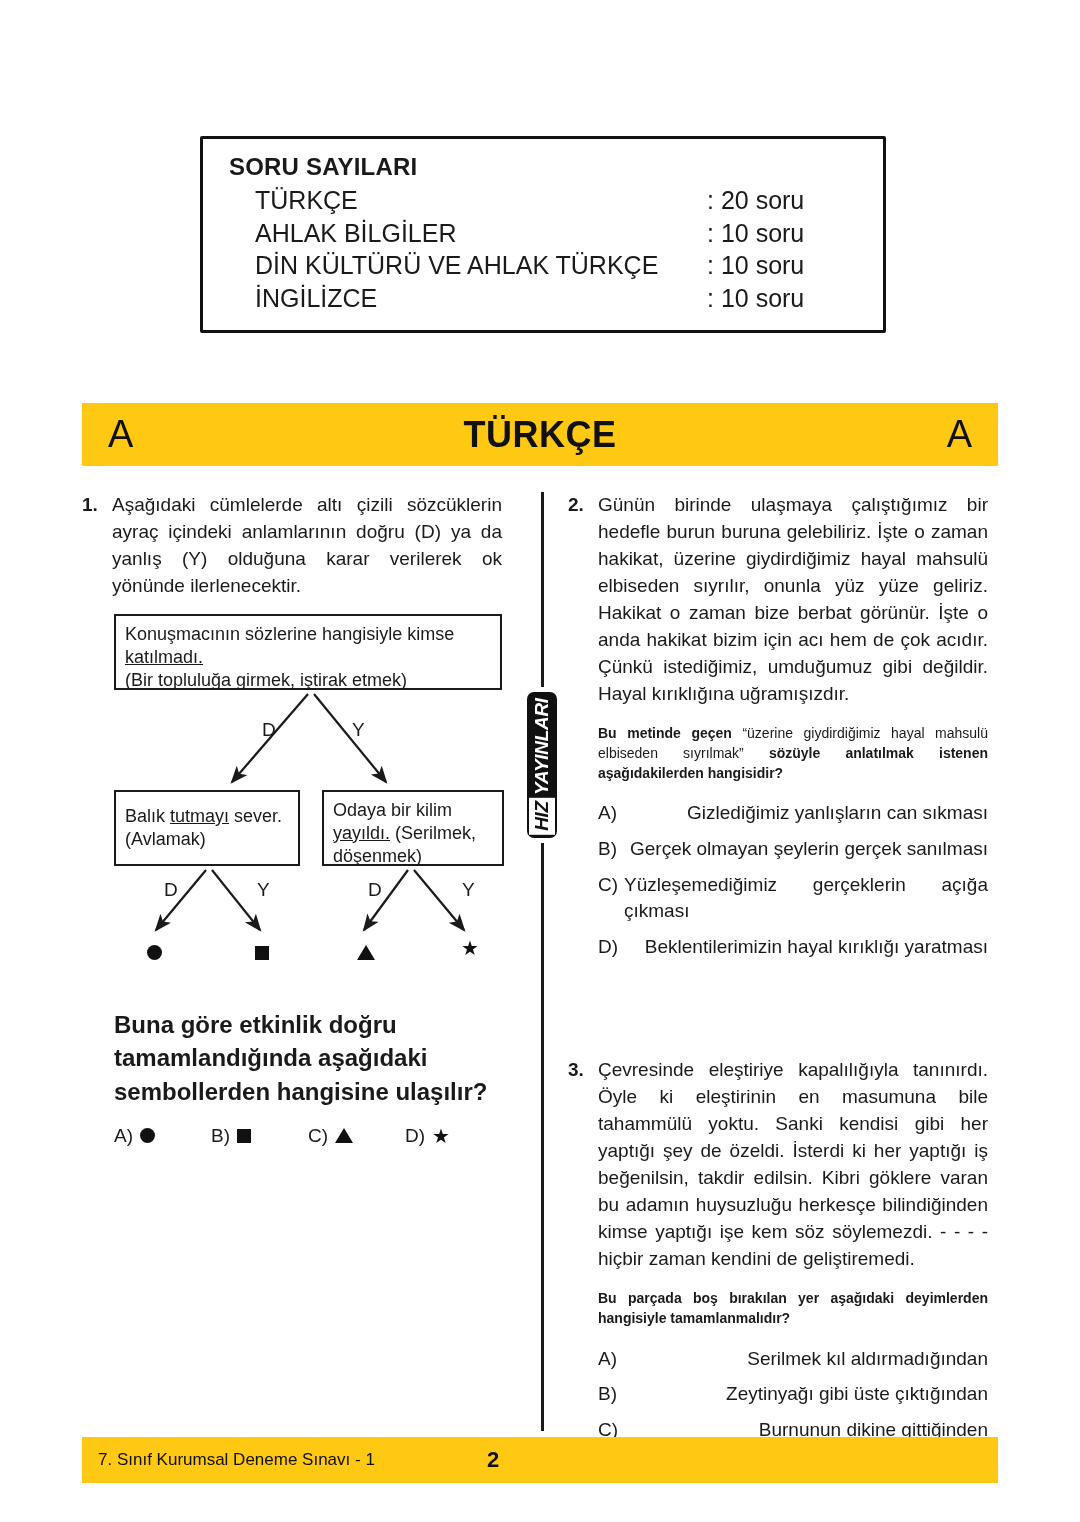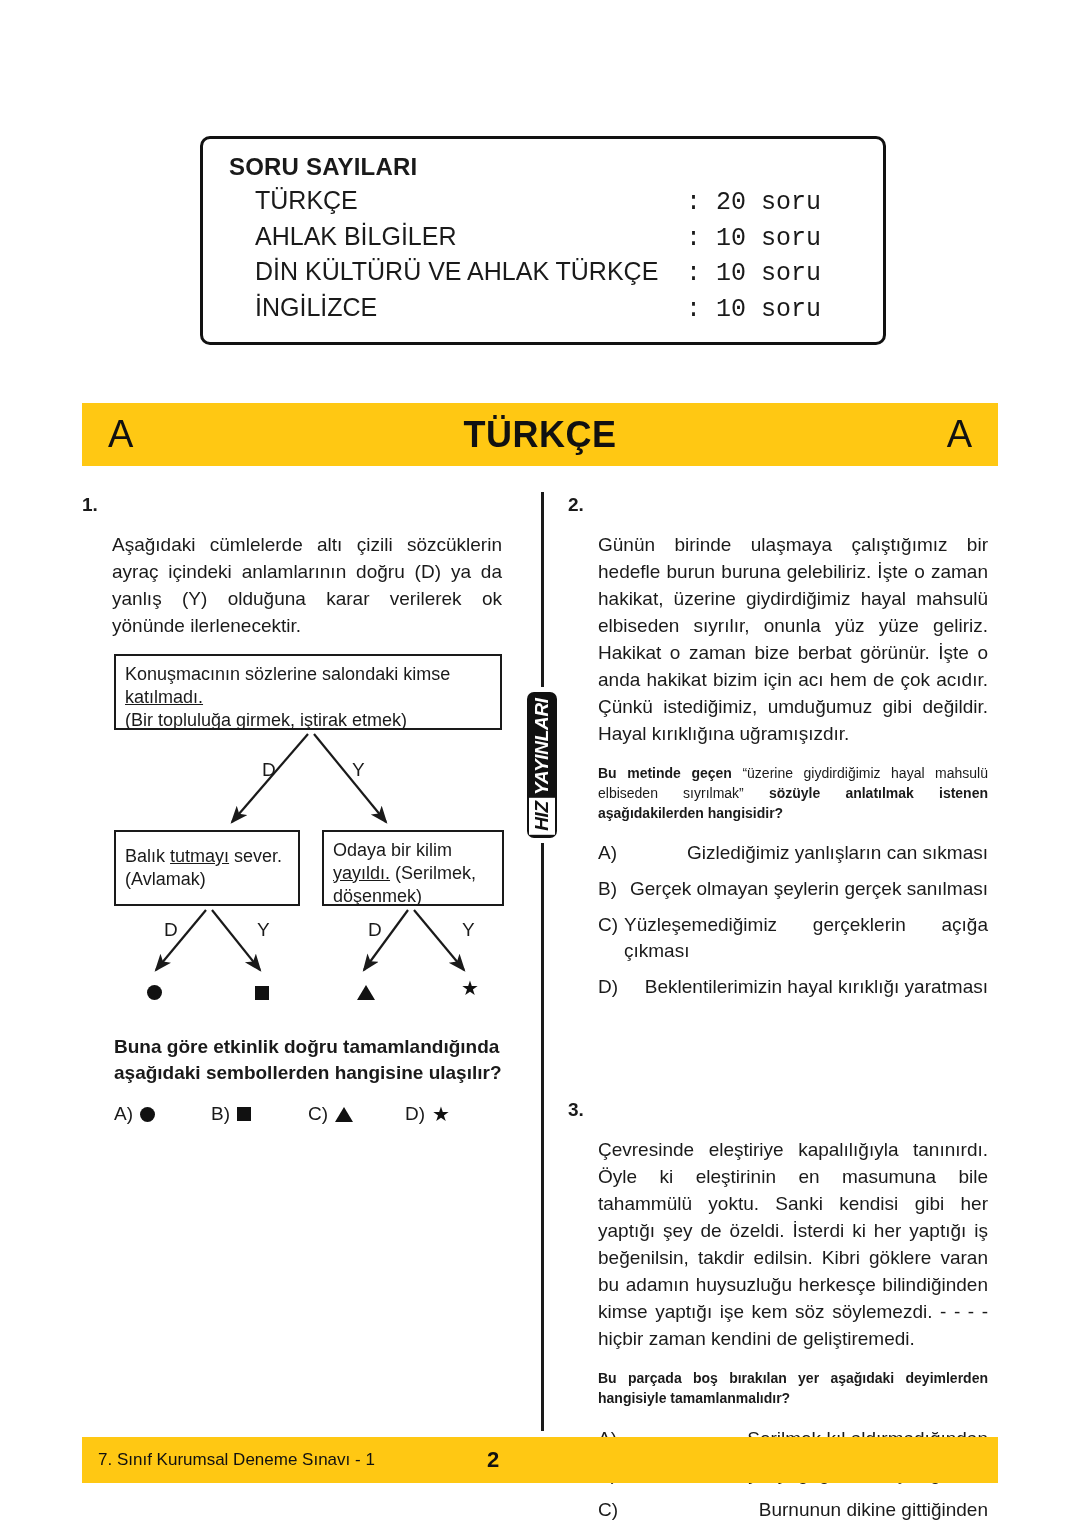--- a/index.html
+++ b/index.html
@@ -17,39 +17,39 @@
   }
 
   
   .info-box {
     position: absolute;
     left: 200px;
     top: 136px;
     width: 686px;
     box-sizing: border-box;
     border: 3px solid #111;
-    border-radius: 10px;
-    padding: 14px 37px 16px 26px;
+    border-radius: 2px;
+    padding: 14px 16px 16px 26px;
   }
   .info-title {
     font-weight: bold;
     font-size: 24px;
     letter-spacing: .2px;
     margin-bottom: 3px;
   }
   .info-row {
     display: flex;
     align-items: baseline;
     font-size: 25px;
     line-height: 1.30;
     white-space: nowrap;
   }
   .info-row .lbl { flex: 0 0 auto; padding-left: 26px; }
   .info-row .spacer { flex: 1 1 auto; }
-  .info-row .val { flex: 0 0 auto; width: 160px; font-family: Liberation Mono, monospace; }
+  .info-row .val { flex: 0 0 auto; width: 160px; }
   .info-row.total .lbl { padding-left: 0; font-weight: bold; }
 
   
   .band {
     position: absolute;
     left: 82px;
     top: 403px;
     width: 916px;
     height: 63px;
     background: #FFC813;
@@ -141,21 +141,20 @@
     font-size: 19px;
     line-height: 1.42;
   }
   .q-body { flex: 1 1 auto; }
   .q-text {
     font-size: 19px;
     line-height: 1.42;
     text-align: justify;
     text-justify: inter-word;
     hyphens: manual;
-    margin-top: 40px;
   }
   .q-prompt {
     font-size: 14px;
     line-height: 1.42;
     font-weight: bold;
     text-align: justify;
     margin-top: 16px;
   }
   .q-prompt .reg { font-weight: normal; }
 
@@ -218,23 +217,23 @@
   .g-triangle {
     width: 0; height: 0;
     border-left: 9px solid transparent;
     border-right: 9px solid transparent;
     border-bottom: 15px solid #111;
   }
   .g-star { font-size: 20px; color: #111; line-height: 1; }
 
   .sub-prompt {
     font-weight: bold;
-    font-size: 19px;
+    font-size: 24px;
     line-height: 1.40;
-    margin-top: 8px;
+    margin-top: 22px;
   }
   .sym-opts {
     display: flex;
     margin-top: 16px;
     font-size: 19px;
   }
   .sym-opt {
     flex: 1 1 0;
     display: flex;
     align-items: center;
@@ -314,21 +313,21 @@
   <div class="q">
     <div class="q-num">1.</div>
     <div class="q-body">
       <div class="q-text">Aşağıdaki cümlelerde altı çizili sözcüklerin ayraç içindeki anlamlarının doğru (D) ya da yanlış (Y) olduğuna karar verilerek ok yönünde ilerlenecektir.</div>
     </div>
   </div>
 
   <div class="flow">
 
     <div class="fbox" id="fbox-root">
-      <span>Konuşmacının sözlerine salondaki kimse </span><u>katılmadı.</u><br>
+      <span>Konuşmacının sözlerine hangisiyle kimse </span><u>katılmadı.</u><br>
       <span>(Bir topluluğa girmek, iştirak etmek)</span>
     </div>
 
     <div class="fbox" id="fbox-y">
       <span>Odaya bir kilim </span><br>
       <u>yayıldı.</u><span> (Serilmek,</span><br>
       <span>döşenmek)</span>
     </div>
 
     <div class="fbox" id="fbox-d">

